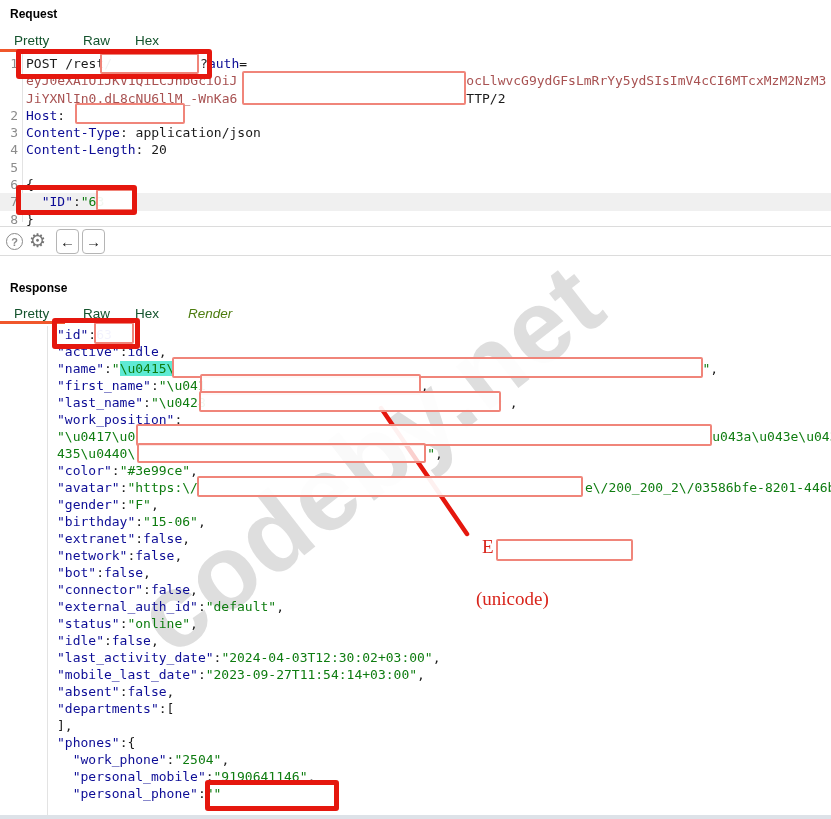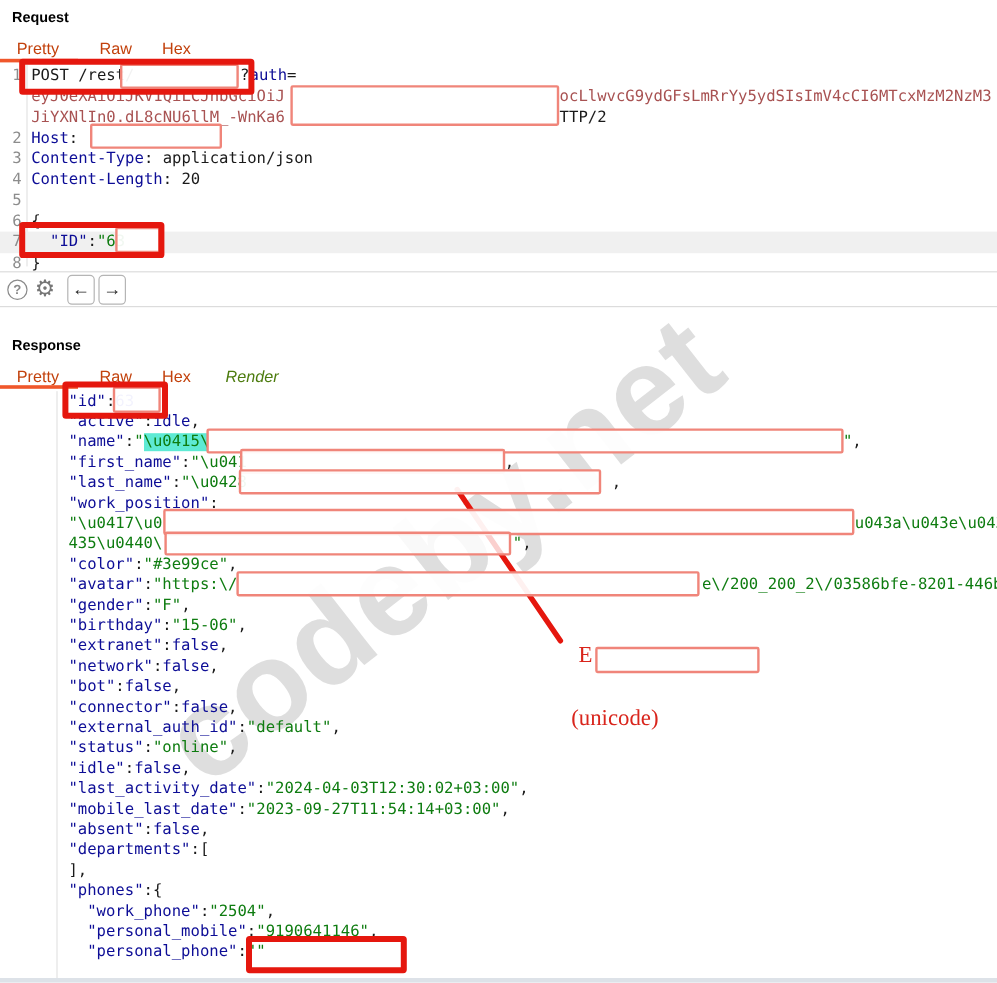--- a/index.html
+++ b/index.html
@@ -6,21 +6,21 @@
     --accent-orange:#f0572b; --redaction-red:#e5170e; --redaction-salmon:#f0857a;
     --key-navy:#0d0d96; --string-green:#0e7c10; --number-blue:#2727d8;
     --token-maroon:#a85252; --annotation-red:#d9251c;
   }
   *{box-sizing:border-box;margin:0;padding:0;}
   html,body{width:831px;height:819px;}
   body{position:relative;width:831px;height:819px;overflow:hidden;background:#fff;
        font-family:"Liberation Sans",sans-serif;color:#111;}
   .abs{position:absolute;}
   .pane-title{font-size:12px;font-weight:bold;color:#000;}
-  .tab{position:absolute;top:0;font-size:13.5px;color:#c2410c;cursor:pointer;}
+  .tab{position:absolute;top:0;font-size:13.5px;color:#14532d;cursor:pointer;}
   .tab.disabled{color:#4d7c0f;font-style:italic;}
   .tab-underline{position:absolute;left:0;width:65px;height:3px;background:var(--accent-orange);}
   
   .code{font-family:"DejaVu Sans Mono","Liberation Mono",monospace;font-size:13px;line-height:17.3px;
         position:absolute;left:0;right:0;z-index:1;}
   .code .cl{white-space:pre;height:17.3px;overflow:hidden;}
   .code.resp .cl{height:17px;line-height:17px;padding-left:57px;}
   .rowbg{background:#f0f0f0;}
   .ln{display:inline-block;width:18px;text-align:right;padding-right:0px;color:#8c8c8c;margin-right:8px;}
   .ct{white-space:pre;}

